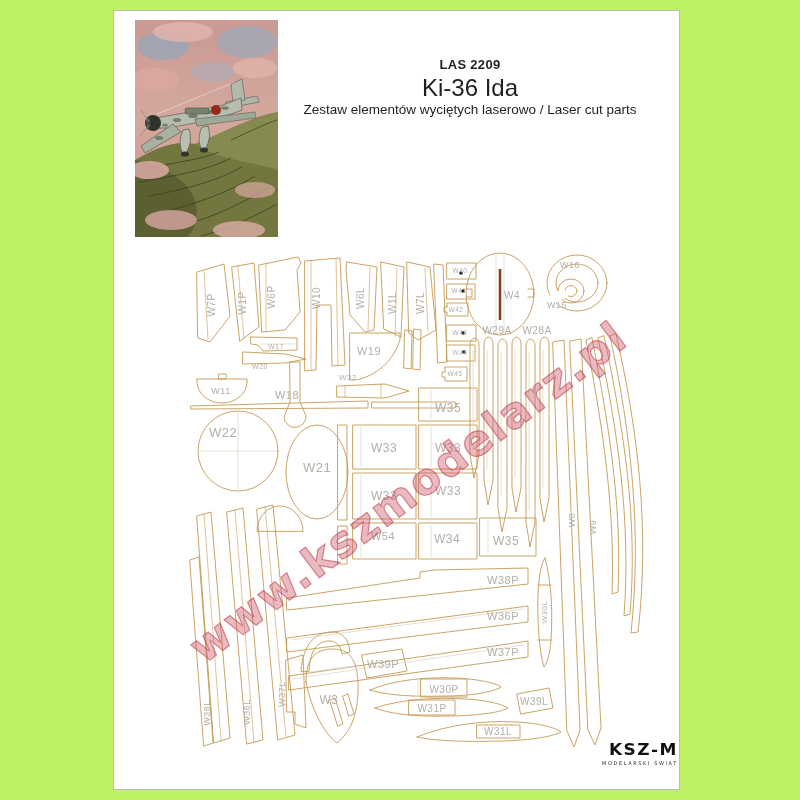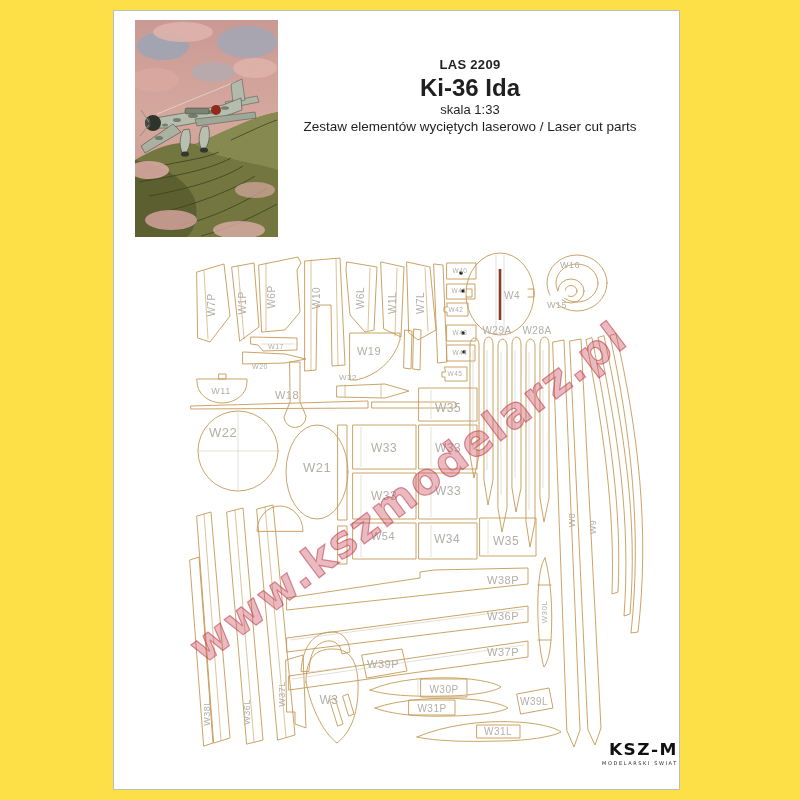--- a/index.html
+++ b/index.html
@@ -1,24 +1,24 @@
 <!DOCTYPE html>
 <html style="--cut: #c49a55; --lt: #d9d2c3; --label: #b3aea8; --engrave: #8c3a26; --frame: #bdbdbd;"><head>
 <meta charset="utf-8">
 <style>
   html,body{margin:0;padding:0;background:#ffffff;width:800px;height:800px;overflow:hidden;}
   :root{
     --cut:#c49a55; --lt:#d9d2c3; --label:#b3aea8; --frame:#bdbdbd; --engrave:#8c3a26;
   }
-  .canvas{position:relative;width:800px;height:800px;background:#fde047;font-family:"Liberation Sans",sans-serif;}
+  .canvas{position:relative;width:800px;height:800px;background:#bef264;font-family:"Liberation Sans",sans-serif;}
   .page{position:absolute;left:113px;top:10px;width:567px;height:780px;background:#fff;border:1px solid var(--frame);box-sizing:border-box;}
   .painting{position:absolute;left:135px;top:20px;width:143px;height:217px;overflow:hidden;}
   .header{position:absolute;left:268px;top:58px;width:404px;text-align:center;color:#1f1f1f;line-height:1.12;}
   .header .code{font-size:13px;font-weight:bold;letter-spacing:.3px;}
-  .header .title{font-size:24px;font-weight:bold;margin-top:2px;}
+  .header .title{font-size:24px;font-weight:normal;margin-top:2px;}
   .header .scale{font-size:13px;margin-top:2px;}
   .header .subtitle{font-size:13.5px;margin-top:1px;white-space:nowrap;}
   .parts-svg{position:absolute;left:0;top:0;width:800px;height:800px;}
   .cut{stroke:var(--cut);fill:none;stroke-width:.9;stroke-linejoin:round;stroke-linecap:round;}
   .cut2{stroke:var(--cut);fill:none;stroke-width:.6;}
   .lt{stroke:var(--lt);fill:none;stroke-width:.7;}
   .dot{fill:#1d1d1d;stroke:none;}
   .engrave{stroke:var(--engrave);stroke-width:2.6;fill:none;}
   .plabel{fill:var(--label);font-family:"Liberation Sans",sans-serif;text-anchor:middle;dominant-baseline:middle;letter-spacing:.5px;}
   .watermark{position:absolute;left:408px;top:492px;transform:translate(-50%,-50%) rotate(-37deg);
@@ -94,21 +94,20 @@
         <path d="M67,107 C63,115 63,125 68,131 C74,126 76,115 73,106 Z" fill="#b9c0b2" stroke="#41463e" stroke-width=".6"></path>
         <ellipse cx="50" cy="134" rx="4" ry="2.6" fill="#33362e"></ellipse>
         <ellipse cx="69" cy="130" rx="4" ry="2.6" fill="#33362e"></ellipse>
       </g>
     </svg>
   </div>
 
   <div class="header">
     <div class="code">LAS 2209</div>
     <div class="title">Ki-36 Ida</div>
-    <div class="scale">skala 1:33</div>
     <div class="subtitle">Zestaw elementów wyciętych laserowo / Laser cut parts</div>
   </div>
 
   <svg class="parts-svg" viewBox="0 0 800 800">
     <g class="cut">
 
       <path d="M197,272 L224,264 L230,316 L210,342 L198,338 Z"></path>
         <path class="cut2" d="M204,271 L208,339"></path>
       <path d="M232,267 L254,263 L259,327 L240,341 Z"></path>
         <path class="cut2" d="M238,266 L244,339"></path>

